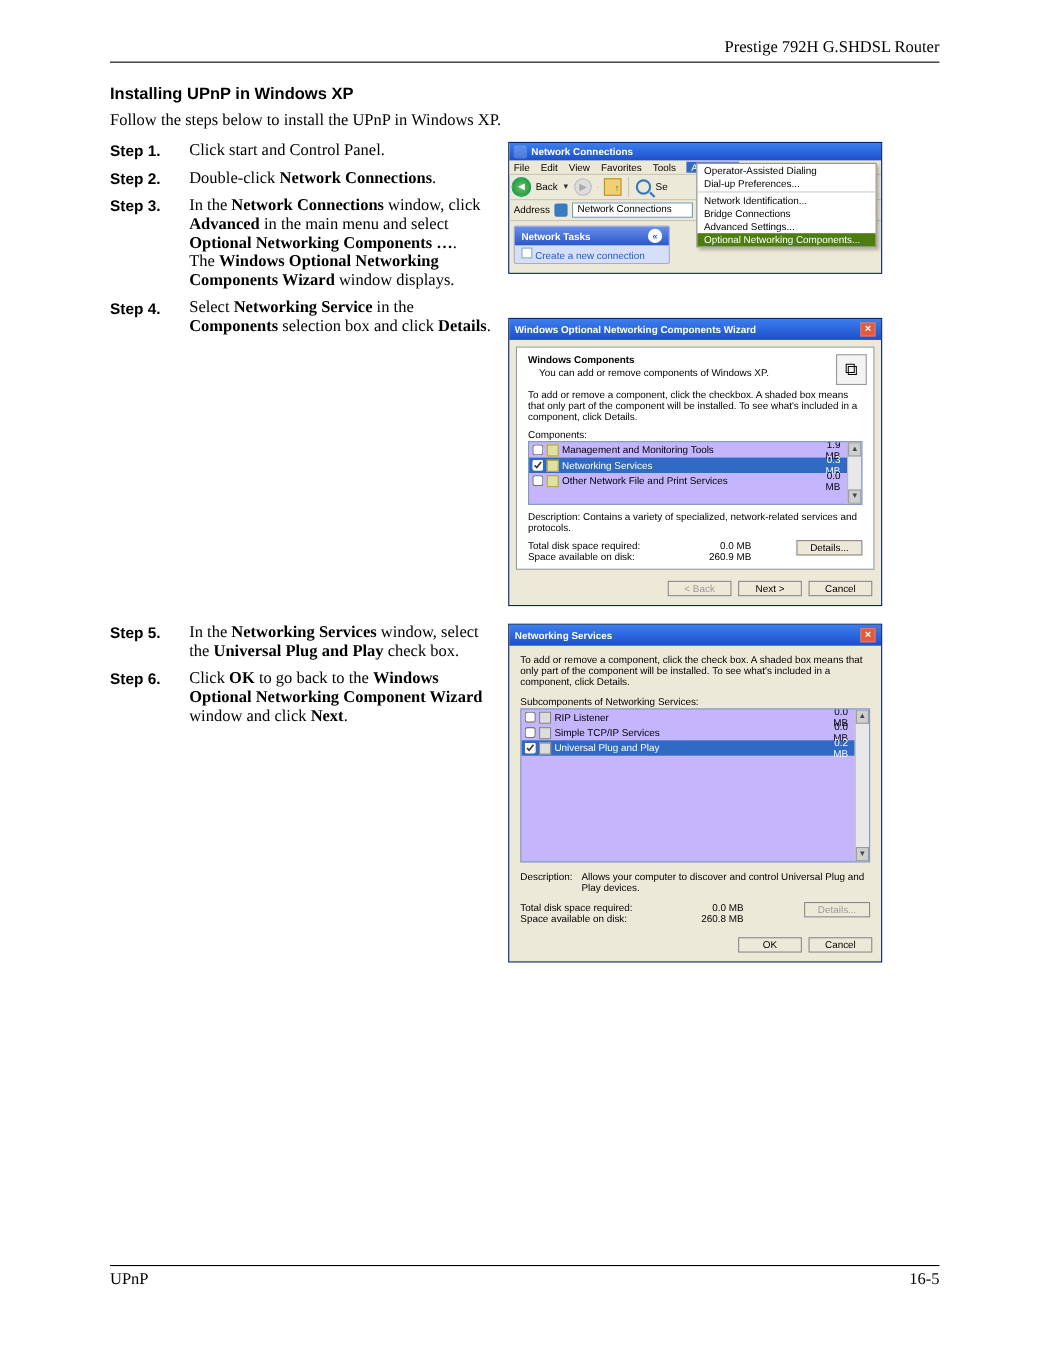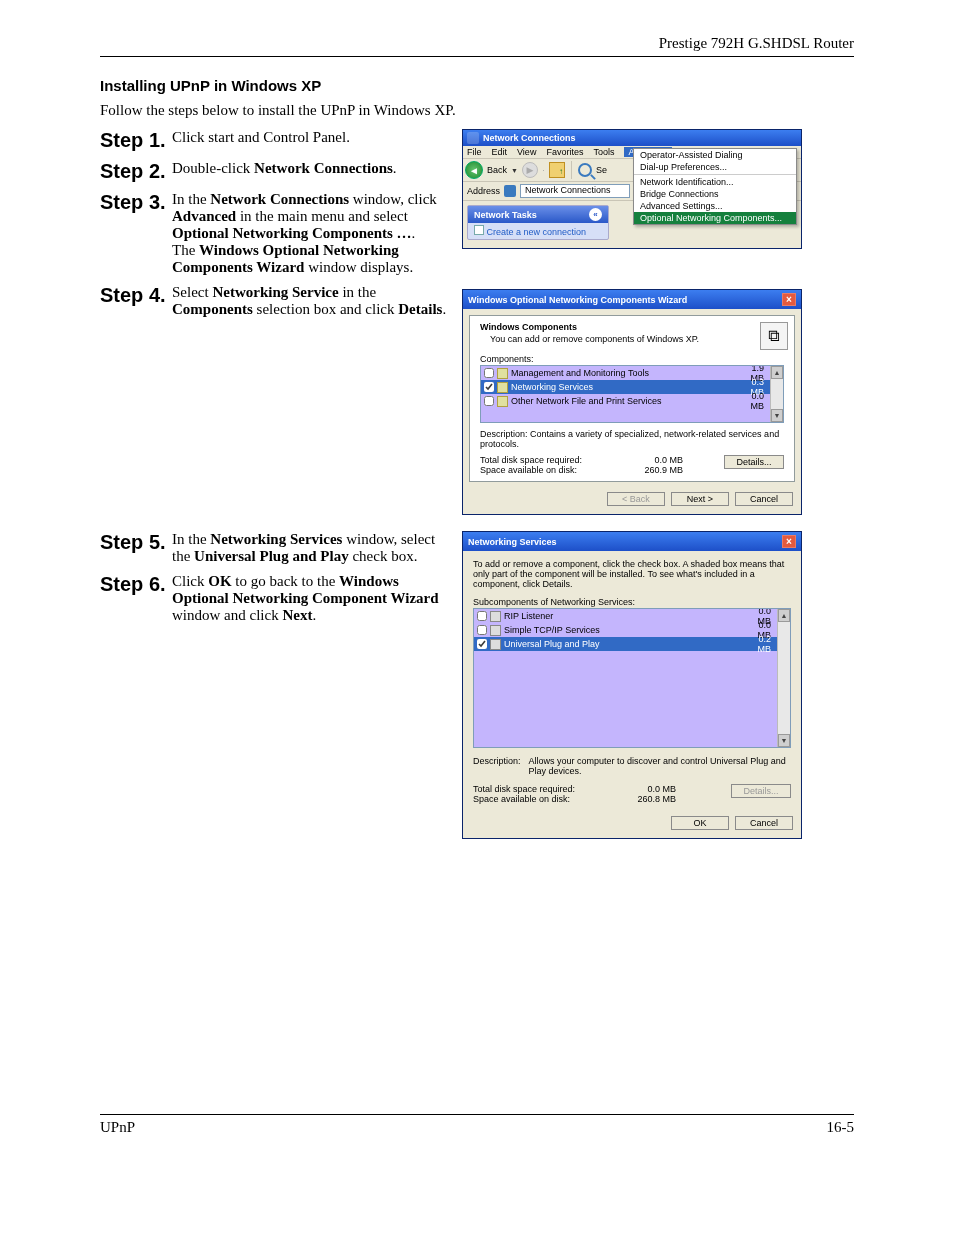--- a/index.html
+++ b/index.html
@@ -12,21 +12,21 @@
     width: 954px;
     padding: 35px 100px 40px 100px;
   }
   .hdr-right { text-align: right; font-size: 15px; margin-bottom: 4px;}
   .hr { border: none; border-top: 1px solid #000; margin: 0 0 20px 0; }
   .hr-foot { border: none; border-top: 1px solid #000; margin: 0 0 4px 0; }
   h2.section-title { font-family: Arial, sans-serif; font-size: 15px; font-weight: bold; margin: 0 0 8px 0; }
   .intro { margin: 0 0 10px 0; }
 
   .step-row { display: flex; align-items: flex-start; margin-bottom: 8px; }
-  .step-label { font-family: Arial, sans-serif; font-weight: bold; font-size: 20px; width: 72px; flex: 0 0 72px; }
+  .step-label { font-family: Arial, sans-serif; font-weight: bold; font-size: 14px; width: 72px; flex: 0 0 72px; }
   .step-text { flex: 1 1 auto; font-size: 15px; }
   .step-text b, .step-text strong { font-family: "Times New Roman"; font-weight: bold; }
 
   .cols { display: flex; gap: 12px; align-items: flex-start; }
   .col-left { flex: 0 0 350px; }
   .col-right { flex: 1 1 auto; }
 
   .footer { display: flex; justify-content: space-between; font-size: 15px; }
 
   
@@ -39,21 +39,21 @@
   .xp .toolbar .back-btn { width:18px; height:18px; border-radius:50%; background: radial-gradient(#63c36f,#1f8a2d); border:1px solid #0a6; display:inline-flex; align-items:center; justify-content:center; color:#fff; font-size:10px; }
   .xp .addrbar { display:flex; align-items:center; gap:4px; padding:2px 4px; border-bottom:1px solid #c9c5b6; }
   .xp .sidepane { background:#d6dff7; border:1px solid #aac; margin:4px; border-radius:2px; }
   .xp .sidepane .sidehead { background:linear-gradient(#6a8fe8,#2a58c8); color:#fff; font-weight:bold; padding:2px 6px; display:flex; align-items:center; }
   .xp .sidepane .sidehead .chev { margin-left:auto; width:13px; height:13px; border-radius:50%; background:#fff; color:#2a58c8; display:flex;align-items:center;justify-content:center; font-size:8px;}
   .xp .sidepane .sidebody { padding:2px 6px; color:#215dc6; }
 
   .xp .dropdown { position:absolute; right:4px; top:18px; background:#fff; border:1px solid #8a8a8a; width:164px; font-size:9px; box-shadow:2px 2px 3px rgba(0,0,0,.25);}
   .xp .dropdown .m { padding:1px 6px; }
   .xp .dropdown .sep { border-top:1px solid #ccc; margin:1px 0;}
-  .xp .dropdown .m.sel { background:#15803d; color:#fff; }
+  .xp .dropdown .m.sel { background:#4d7c0f; color:#fff; }
 
   .xp2 { font-family: Tahoma, Arial, sans-serif; font-size: 9px; border:1px solid #0a246a; background:#ece9d8; width:340px; }
   .xp2 .titlebar { background: linear-gradient(#3c7ef0,#1d4fc8); color:#fff; font-weight:bold; padding:3px 5px; display:flex; align-items:center;}
   .xp2 .titlebar .close { margin-left:auto; width:14px;height:13px;background:#e45a3f;border:1px solid #fff3;color:#fff;display:flex;align-items:center;justify-content:center;font-weight:bold;font-size:10px;}
   .xp2 .panel { background:#fff; border:1px solid #919b9c; margin:6px; padding:6px 10px; position:relative;}
   .xp2 .panel-head { font-weight:bold; margin-bottom:2px;}
   .xp2 .panel-sub { margin-left:10px; margin-bottom:10px;}
   .xp2 .panel-note { margin:6px 0;}
   .xp2 .corner-icon { position:absolute; right:6px; top:6px; width:28px;height:28px;border:1px solid #999;background:#f4f4f4;display:flex;align-items:center;justify-content:center;}
   .xp2 .listlabel{margin-top:6px;margin-bottom:1px;}
@@ -176,20 +176,21 @@
       <div class="titlebar">
         <span>Windows Optional Networking Components Wizard</span>
         <span class="close">×</span>
       </div>
       <div class="panel">
         <div class="corner-icon">
           <span style="font-size:16px;">⧉</span>
         </div>
         <div class="panel-head">Windows Components</div>
         <div class="panel-sub">You can add or remove components of Windows XP.</div>
+        <div class="panel-note">To add or remove a component, click the checkbox. A shaded box means that only part of the component will be installed. To see what's included in a component, click Details.</div>
         <div class="listlabel">Components:</div>
         <div class="list">
           <div class="row">
             <input type="checkbox" class="cbx" style="">
             <span class="fi"></span>
             <span class="name">Management and Monitoring Tools</span>
             <span class="sz">1.9 MB</span>
           </div>
           <div class="row sel">
             <input type="checkbox" class="cbx" checked="" style="">

